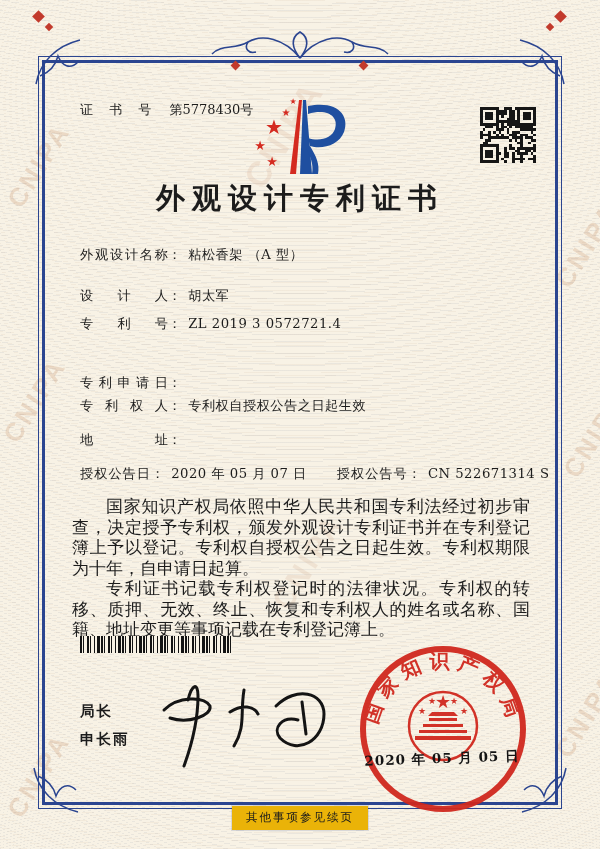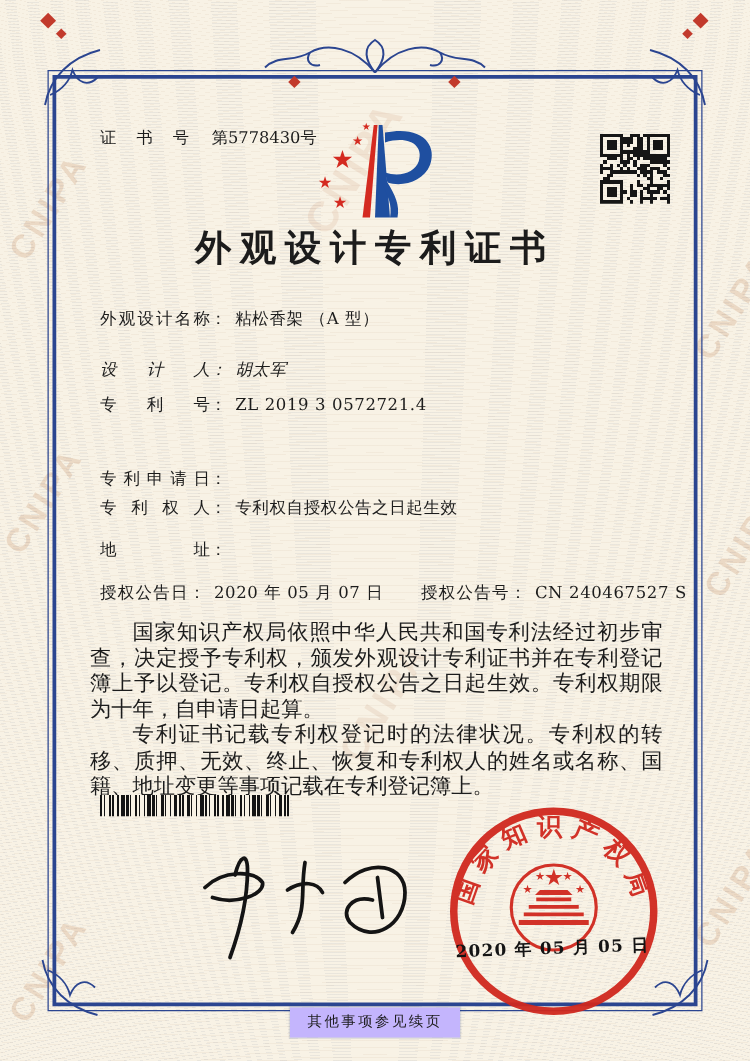--- a/index.html
+++ b/index.html
@@ -50,21 +50,21 @@
       #141414 14px 15px,#f8f2e5 15px 17px,#141414 17px 20px,#f8f2e5 20px 21px);}
   
   .director{position:absolute;left:80px;top:697px;font-family:"DejaVu Sans","Liberation Sans",sans-serif;
     font-weight:bold;font-size:14.5px;line-height:28px;letter-spacing:2px;}
   .signature{position:absolute;left:148px;top:672px;width:200px;height:100px;}
   .seal{position:absolute;left:356px;top:642px;width:174px;height:174px;opacity:0.95;}
   .seal-date{position:absolute;left:352px;top:750px;width:180px;text-align:center;
     font-size:13.5px;font-weight:bold;color:#141414;transform:rotate(-2deg);letter-spacing:1px;}
   .page-no{position:absolute;left:0;right:0;top:775px;text-align:center;font-size:11.5px;letter-spacing:1px;}
   .continuation{position:absolute;left:50%;top:806px;transform:translateX(-50%);
-    background:#c4b5fd;padding:4px 14px 5px;font-size:11.5px;letter-spacing:2px;box-shadow:0 0 0 1px rgba(43,69,144,0.15);}
+    background:#eab308;padding:4px 14px 5px;font-size:11.5px;letter-spacing:2px;box-shadow:0 0 0 1px rgba(43,69,144,0.15);}
 </style>
 </head>
 <body>
 
 <div class="page">
   <div class="waves"></div>
 
   <div class="watermark" style="left:-8px;top:150px;font-size:26px;">CNIPA</div>
   <div class="watermark" style="left:225px;top:115px;font-size:34px;color:rgba(215,170,140,0.22);">CNIPA</div>
   <div class="watermark" style="left:540px;top:230px;font-size:26px;">CNIPA</div>
@@ -387,21 +387,21 @@
         <rect x="20" y="20" width="1" height="1"></rect>
       </svg></div>
 
   <div class="title">外观设计专利证书</div>
 
   <div class="frow" style="top:246px;">
     <span class="flabel">外观设计名称</span>
       <span class="colon">：</span>
     <span class="fvalue">粘松香架 （A 型）</span>
   </div>
-  <div class="frow" style="top:287px;font-style:italic;">
+  <div class="frow" style="top:287px;">
     <span class="flabel">设计人</span>
       <span class="colon">：</span>
     <span class="fvalue">胡太军</span>
   </div>
   <div class="frow" style="top:315px;">
     <span class="flabel">专利号</span>
       <span class="colon">：</span>
     <span class="fvalue">ZL 2019 3 0572721.4</span>
   </div>
   <div class="frow" style="top:374px;">
@@ -419,31 +419,35 @@
   </div>
   <div class="frow" style="top:465px;gap:30px;">
     <span class="pair">
       <span class="plabel">授权公告日</span>
         <span class="colon">：</span>
       <span class="pvalue">2020 年 05 月 07 日</span>
     </span>
     <span class="pair">
       <span class="plabel">授权公告号</span>
         <span class="colon">：</span>
-      <span class="pvalue">CN 240467527 S</span>
+      <span class="pvalue">CN 522671314 S</span>
     </span>
   </div>
 
   <div class="body-text">
     <p>国家知识产权局依照中华人民共和国专利法经过初步审查，决定授予专利权，颁发外观设计专利证书并在专利登记簿上予以登记。专利权自授权公告之日起生效。专利权期限为十年，自申请日起算。</p>
     <p>专利证书记载专利权登记时的法律状况。专利权的转移、质押、无效、终止、恢复和专利权人的姓名或名称、国籍、地址变更等事项记载在专利登记簿上。</p>
   </div>
 
   <div class="barcode"></div>
 
+  <div class="director">
+    <div>局长</div>
+    <div>申长雨</div>
+  </div>
 
   <div class="signature">
     <svg width="200" height="100" viewBox="0 0 200 100" fill="none" stroke="#141414" stroke-width="3" stroke-linecap="round">
       <path d="M40,28 C44,12 50,10 50,24 C50,46 44,72 36,94"></path>
       <path d="M16,38 C30,24 56,24 62,34 C64,44 40,52 22,46"></path>
       <path d="M96,18 C92,42 98,54 86,74 M82,40 C94,32 106,34 110,42"></path>
       <path d="M128,34 C148,14 176,20 176,42 C176,68 150,84 132,66 C124,56 134,44 150,48"></path>
       <path d="M154,30 L158,62"></path>
     </svg>
   </div>

